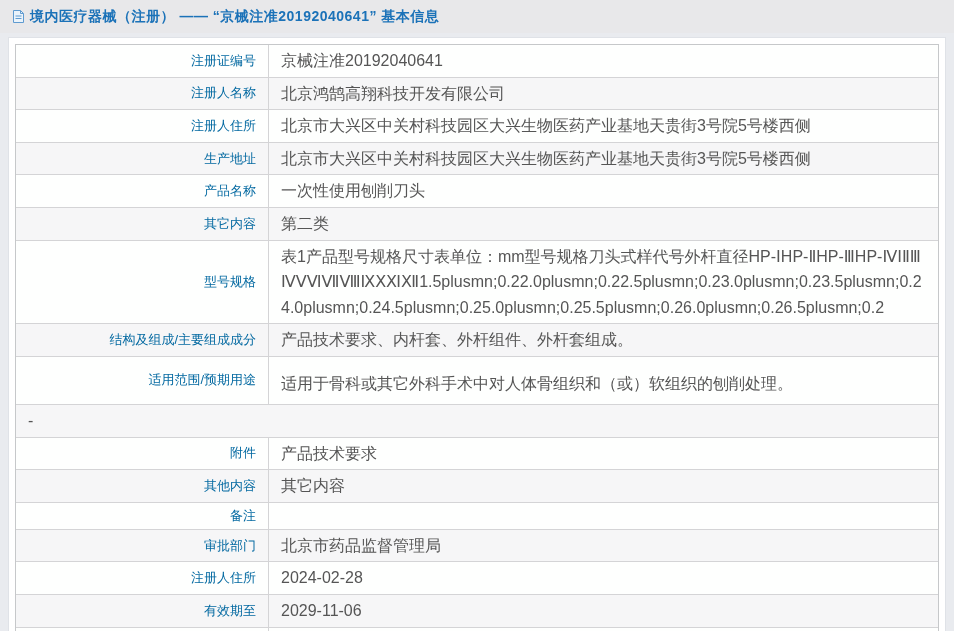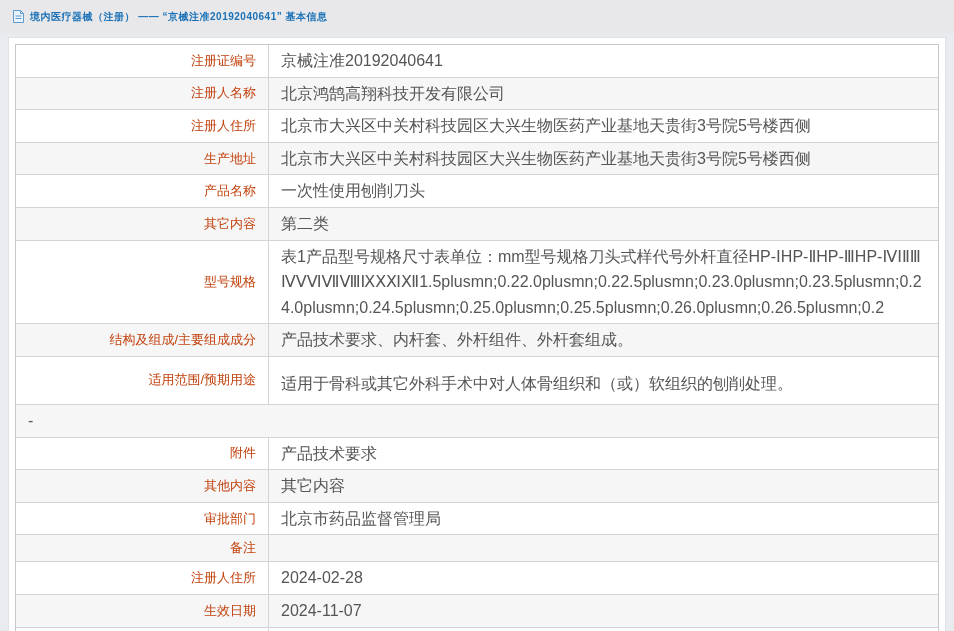--- a/index.html
+++ b/index.html
@@ -21,21 +21,21 @@
   }
   .doc-icon {
     width: 13px;
     height: 15px;
     display: inline-block;
     flex: 0 0 auto;
   }
   .page-title {
     color: #1b72b8;
     font-weight: bold;
-    font-size: 10px;
+    font-size: 14px;
     margin-left: 5px;
     letter-spacing: 0.5px;
   }
   .panel {
     margin: 4px 8px 0 8px;
     background: #ffffff;
     border: 1px solid #dfe2e7;
     padding: 6px 6px 4px 6px;
   }
   .info-table {
@@ -51,21 +51,21 @@
   .tr:nth-child(even) { background: #f6f6f7; }
   .th {
     width: 253px;
     flex: 0 0 253px;
     border-right: 1px solid #d4d4d6;
     display: flex;
     align-items: center;
     justify-content: flex-end;
     padding: 2px 12px 2px 6px;
     box-sizing: border-box;
-    color: #c2410c;
+    color: #0369a1;
     font-size: 13px;
     text-align: right;
   }
   .td {
     flex: 1 1 auto;
     display: flex;
     align-items: center;
     padding: 3px 12px;
     box-sizing: border-box;
     color: #555555;
@@ -161,38 +161,34 @@
       <div class="th">附件</div>
       <div class="td">产品技术要求</div>
     </div>
 
     <div class="tr">
       <div class="th">其他内容</div>
       <div class="td">其它内容</div>
     </div>
 
     <div class="tr">
+      <div class="th">备注</div>
+      <div class="td"></div>
+    </div>
+
+    <div class="tr">
       <div class="th">审批部门</div>
       <div class="td">北京市药品监督管理局</div>
     </div>
 
     <div class="tr">
-      <div class="th">备注</div>
-      <div class="td"></div>
-    </div>
-
-    <div class="tr">
       <div class="th">注册人住所</div>
       <div class="td">2024-02-28</div>
     </div>
 
-    <div class="tr">
-      <div class="th">生效日期</div>
-      <div class="td">2024-11-07</div>
-    </div>
 
     <div class="tr">
       <div class="th">有效期至</div>
       <div class="td">2029-11-06</div>
     </div>
 
     <div class="tr">
       <div class="th">变更情况</div>
       <div class="td"></div>
     </div>

